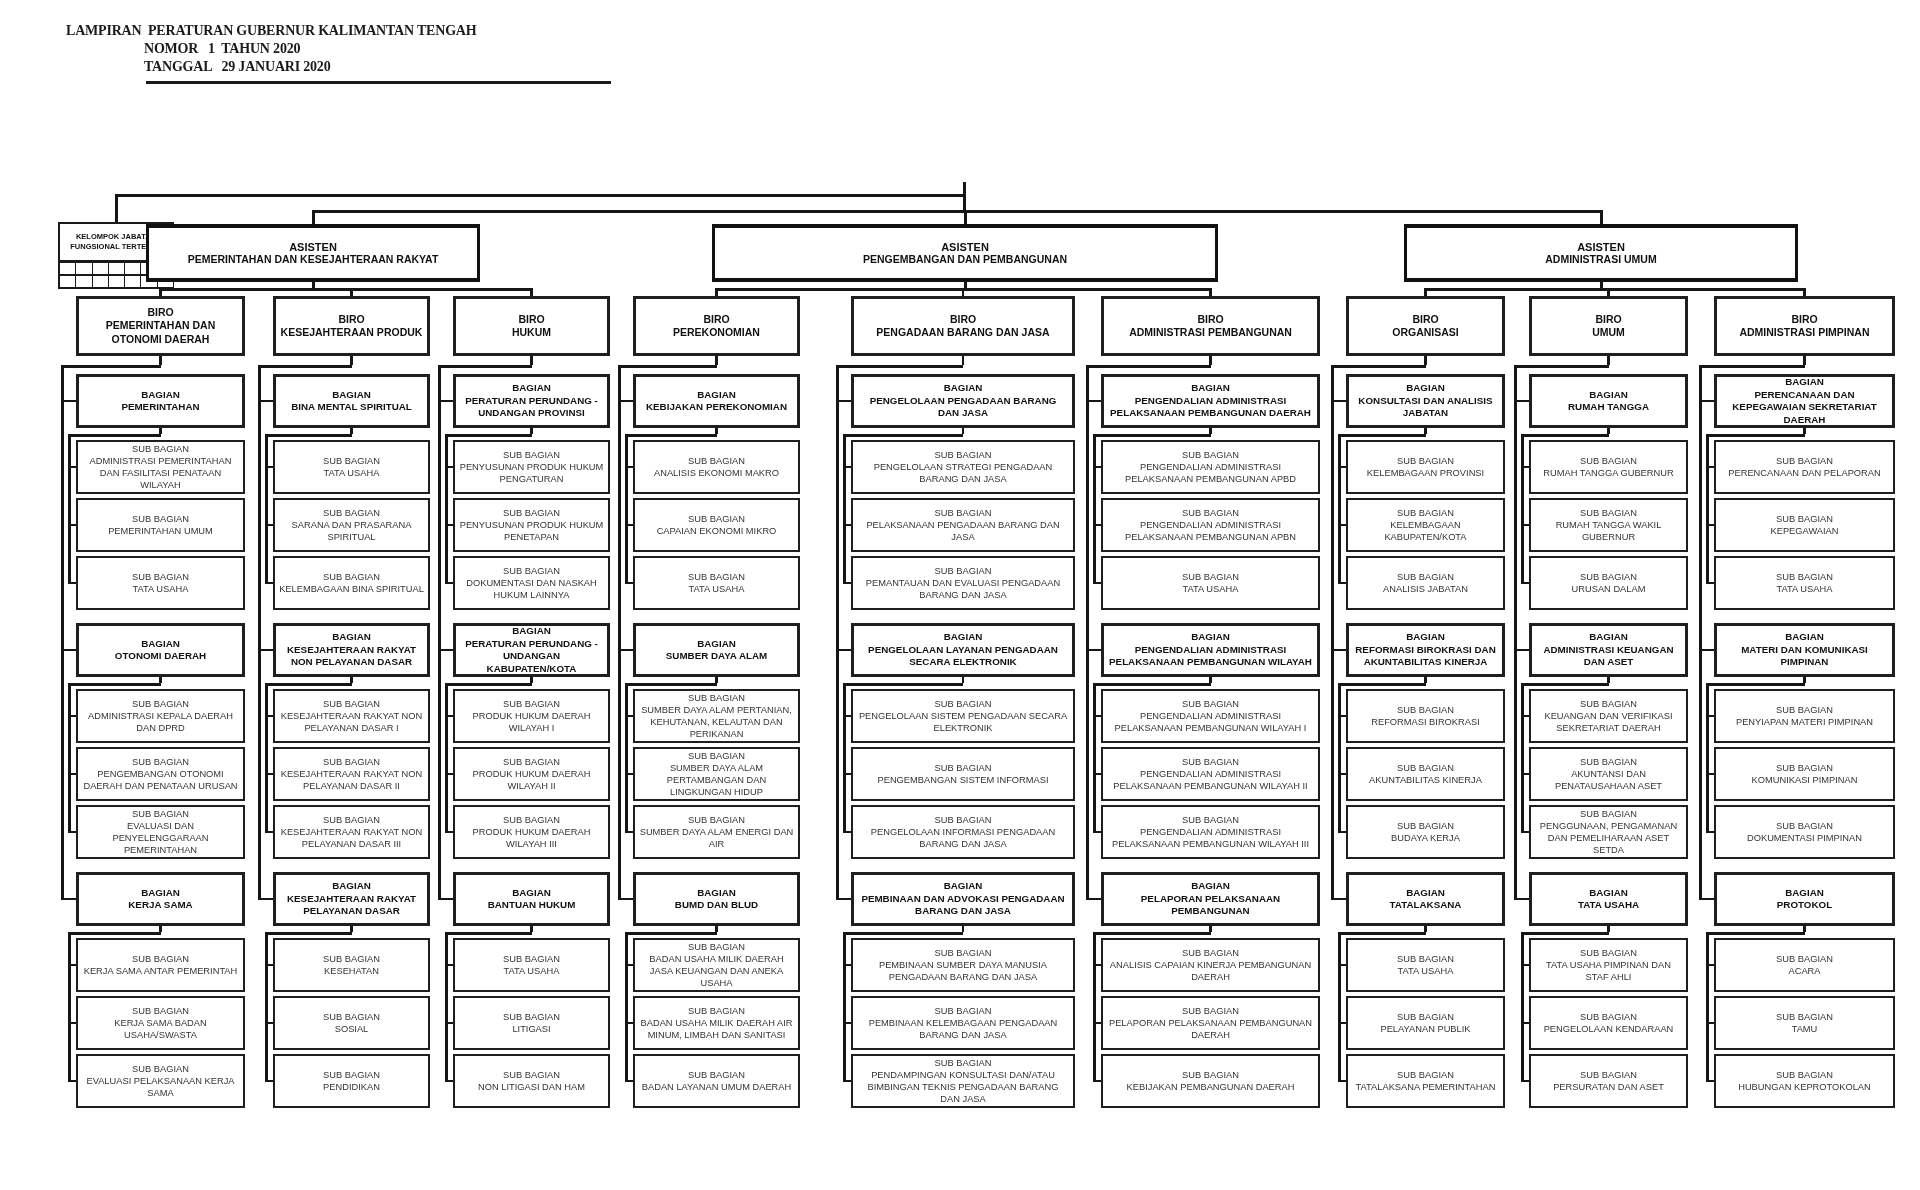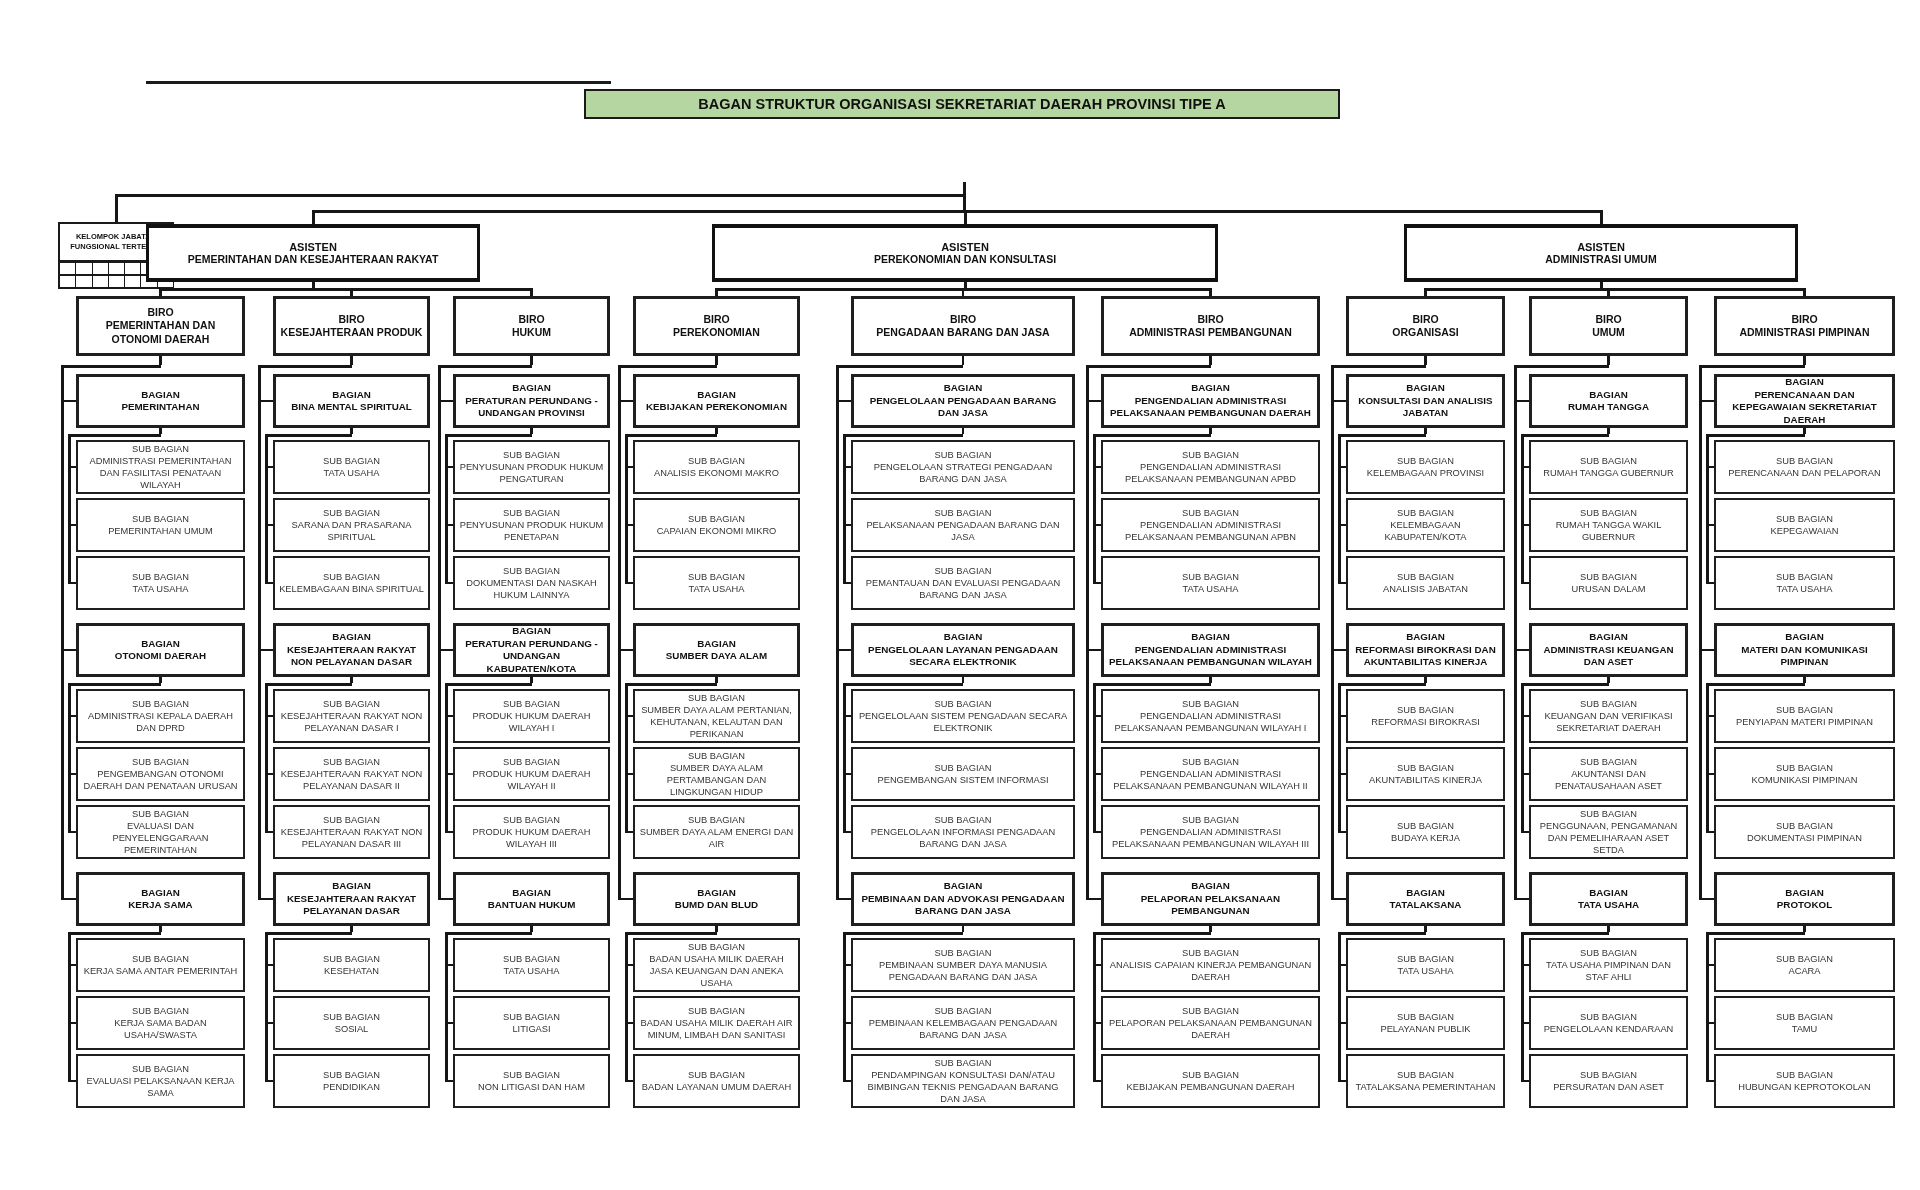--- a/index.html
+++ b/index.html
@@ -51,25 +51,24 @@
   .subs .box.sub:last-child{margin-bottom:0;}
   .group{margin-bottom:13px;}
 
   .cline{position:absolute;background:#161616;}
 </style>
 </head>
 <body>
 
 <div id="stage">
 
+  <div class="doc-header"><span>LAMPIRAN  PERATURAN GUBERNUR KALIMANTAN TENGAH</span>
+<span class="ind">NOMOR   1  TAHUN 2020</span><span class="ind">TANGGAL   29 JANUARI 2020</span></div>
   <div class="doc-underline"></div>
 
-  <div class="title-bar">
-    <span>BAGAN STRUKTUR ORGANISASI SEKRETARIAT DAERAH PROVINSI TIPE A</span>
-  </div>
 
 
   <div class="kj" id="kelompok">
     <div class="kj-box">
       <span>KELOMPOK JABATAN</span>
       <span>FUNGSIONAL TERTENTU</span>
     </div>
     <div class="kj-grid" id="kj-grid">
         <div class="kj-cell"></div>
         <div class="kj-cell"></div>
@@ -87,21 +86,21 @@
         <div class="kj-cell"></div>
       </div>
   </div>
 
   <div class="asisten-box" style="left:146px;width:328px">
     <div class="a-kicker">ASISTEN</div>
     <div class="a-name">PEMERINTAHAN DAN KESEJAHTERAAN RAKYAT</div>
   </div>
   <div class="asisten-box" style="left:712px;width:500px">
     <div class="a-kicker">ASISTEN</div>
-    <div class="a-name">PEREKONOMIAN DAN KONSULTASI</div>
+    <div class="a-name">PENGEMBANGAN DAN PEMBANGUNAN</div>
   </div>
   <div class="asisten-box" style="left:1404px;width:388px">
     <div class="a-kicker">ASISTEN</div>
     <div class="a-name">ADMINISTRASI UMUM</div>
   </div>
 
 <div class="biro-col" style="left: 60px; width: 185px;">
       <div class="box biro">
         <div class="kicker">BIRO</div>
         <div class="bname">PEMERINTAHAN DAN OTONOMI DAERAH</div>

